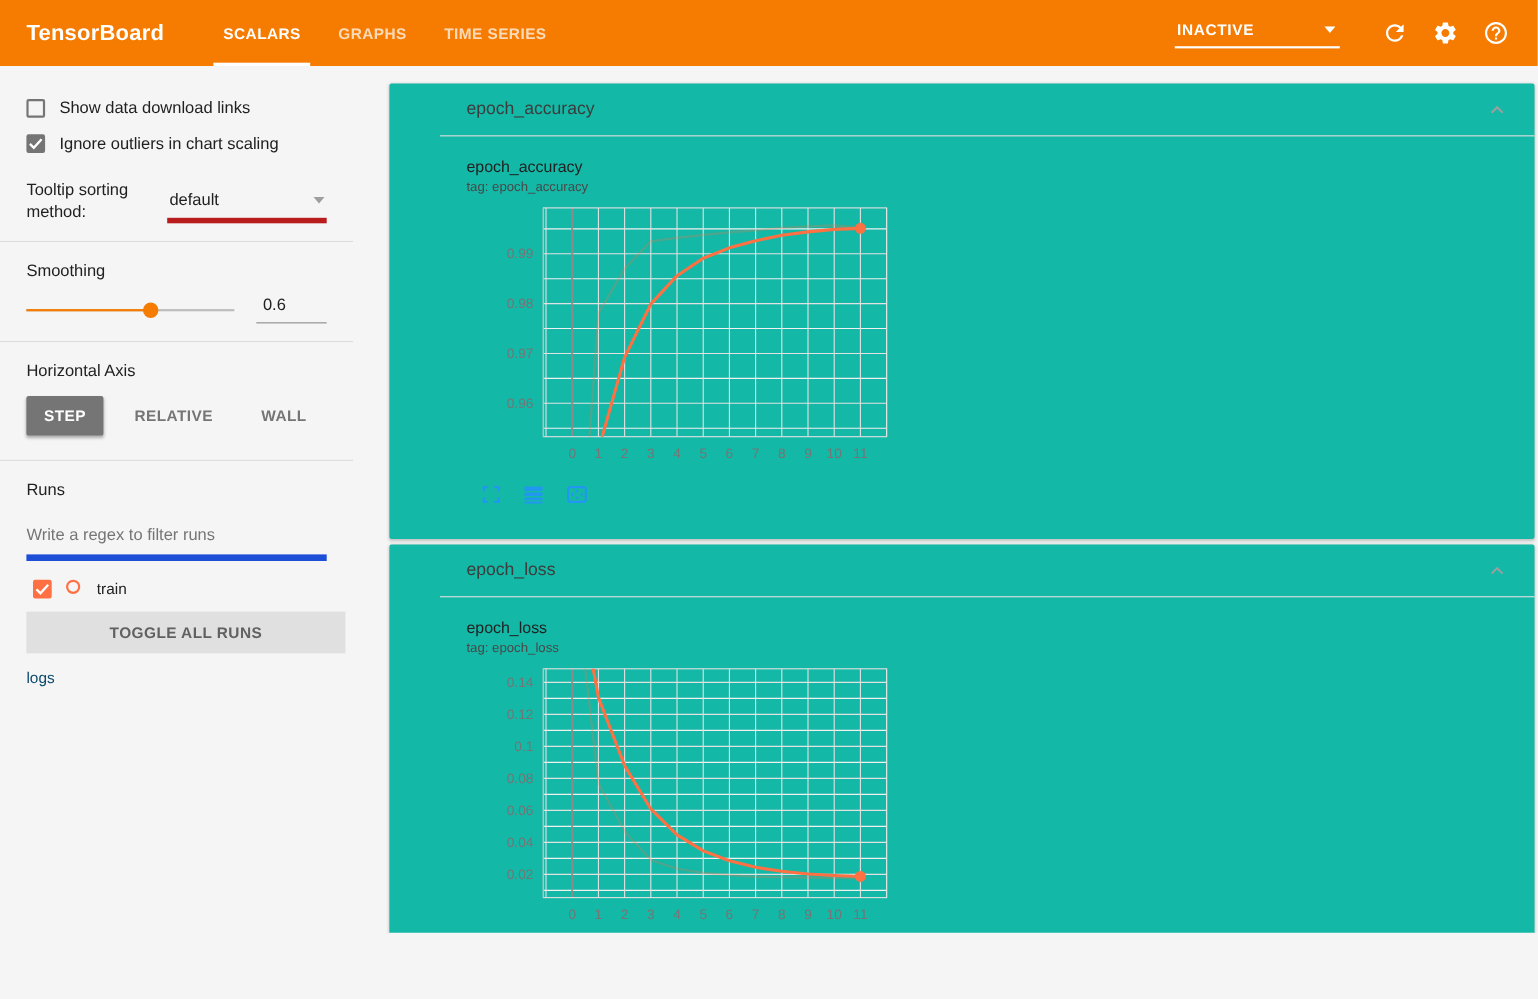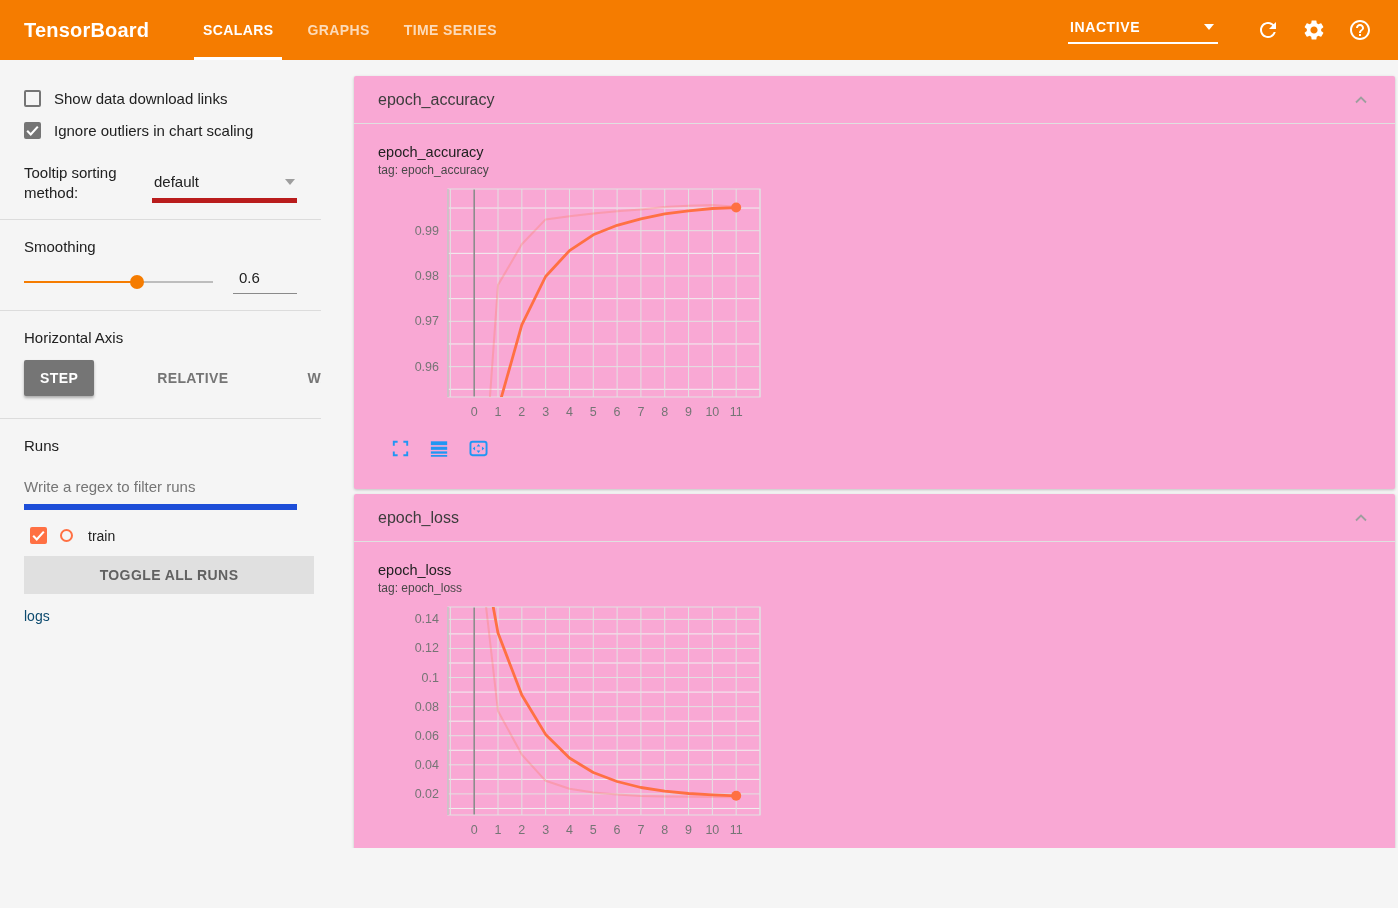--- a/index.html
+++ b/index.html
@@ -57,46 +57,46 @@
   .section-label { font-size:15px; margin:18px 24px 8px; }
   .slider-row { display:flex; align-items:center; margin:14px 24px 14px; gap:20px; }
   .slider { position:relative; flex:1; height:16px; display:flex; align-items:center; cursor:pointer; }
   .slider-track { position:relative; height:2px; background:#bdbdbd; width:100%; }
   .slider-fill { position:absolute; left:0; top:0; height:2px; background:#f57c00; }
   .slider-thumb { position:absolute; top:50%; transform:translate(-50%,-50%);
                   width:14px; height:14px; border-radius:50%; background:#f57c00; }
   .slider-value { width:64px; border-bottom:1px solid #8a8a8a;
                   padding:0 0 7px 6px; font-size:15px; }
 
-  .axis-row { display:flex; margin:14px 24px 22px;gap:35px; }
+  .axis-row { display:flex; margin:14px 24px 22px; }
   .axis-btn { border:none; background:none; color:#757575; font-size:14px;
               font-weight:700; letter-spacing:0.4px; padding:10px 16px;
               border-radius:2px; cursor:pointer;
               font-family:"Liberation Sans", sans-serif; margin-right:12px; }
   .axis-btn.active { background:#757575; color:#fff;
                      box-shadow:0 2px 3px rgba(0,0,0,0.3); }
 
   .runs-filter { display:block; width:273px; margin:20px 24px 0; border:none;
                  background:transparent; border-bottom:6px solid #1d4ed8;
                  font-size:15px; padding:4px 0 9px;
                  font-family:"Liberation Sans", sans-serif; color:#212121; }
   .runs-filter::placeholder { color:#757575; }
-  .run-row { display:flex; align-items:center; margin:17px 24px 12px 30px; cursor:pointer; }
+  .run-row { display:flex; margin:17px 24px 12px 30px; cursor:pointer; }
   .run-dot { width:13px; height:13px; border:2px solid #ff7043; border-radius:50%;
              margin-left:13px; flex:none; }
   .run-label { margin-left:15px; font-size:14px; }
   .toggle-all { display:block; width:290px; margin:4px 24px 14px; border:none;
                 background:#e0e0e0; color:#616161; font-size:14px; font-weight:700;
                 letter-spacing:0.4px; padding:11px 0; border-radius:0;
                 cursor:pointer; font-family:"Liberation Sans", sans-serif; }
   .logdir { margin:13px 24px; color:#0c4a6e; font-size:14px; }
 
   
-  .card { background:#f9a8d4; border-radius:2px; box-shadow:0 1px 3px rgba(0,0,0,0.22);
-          margin-bottom:5px; }
+  .card { background:#14b8a6; border-radius:2px; box-shadow:0 1px 3px rgba(0,0,0,0.22);
+          margin-bottom:5px;padding-left:46px; }
   .card-header { display:flex; align-items:center; justify-content:space-between;
                  height:48px; padding:0 22px 0 24px;
                  border-bottom:1px solid #e0e0e0; }
   .card-title { font-size:16px; color:#3c3c3c; }
   .chev-btn { background:none; border:none; width:24px; height:24px; cursor:pointer; }
   .chev-btn svg { width:24px; height:24px; stroke:#9e9e9e; fill:none; stroke-width:1.8; }
   .card-body { padding:20px 24px 28px; }
   .chart-title { font-size:14.5px; color:#212121; }
   .chart-tag { font-size:12px; color:#484848; margin-top:3px; }
   .chart-box { margin-top:6px; cursor:crosshair; }

